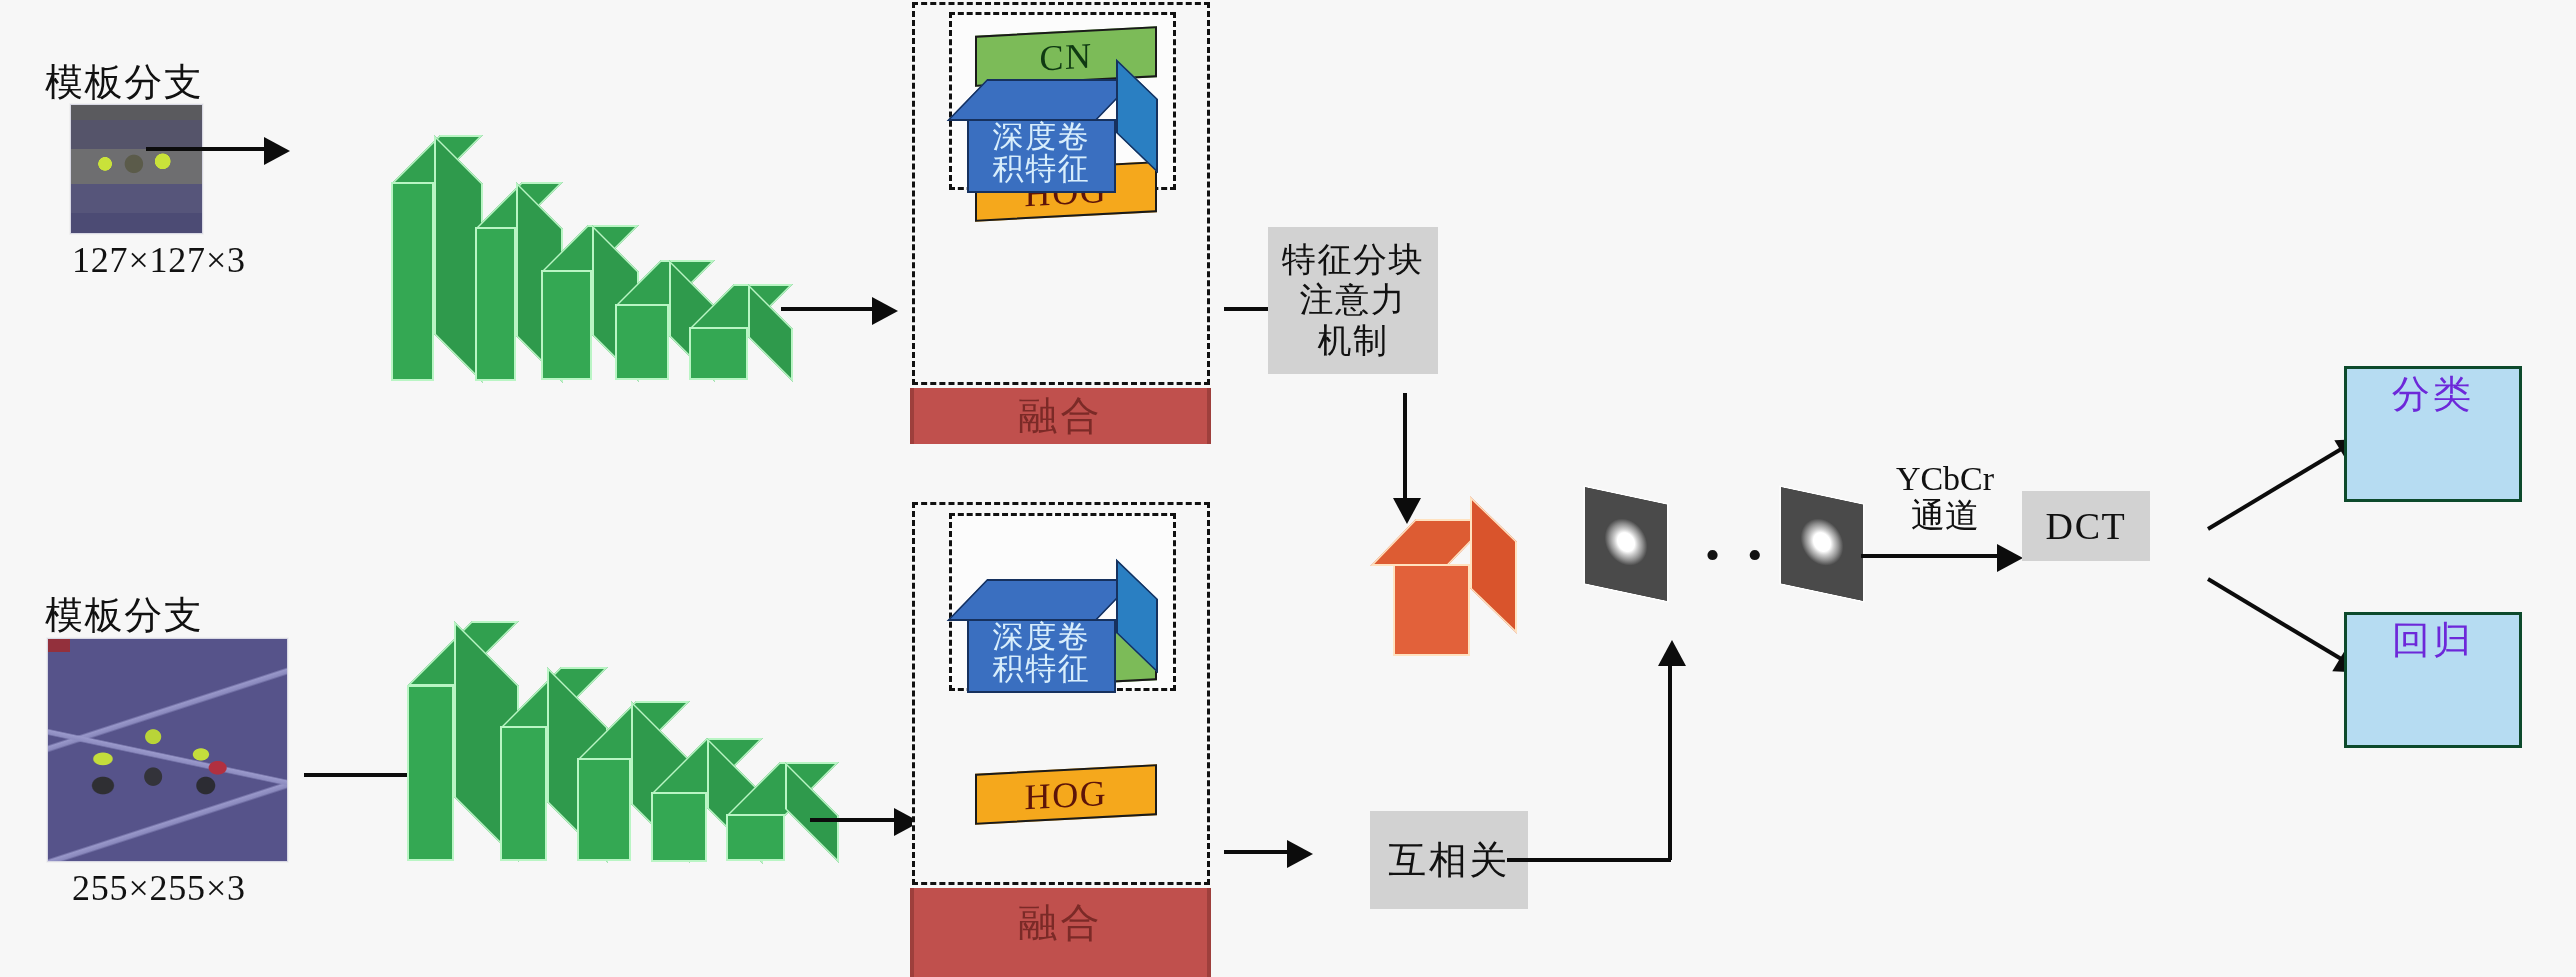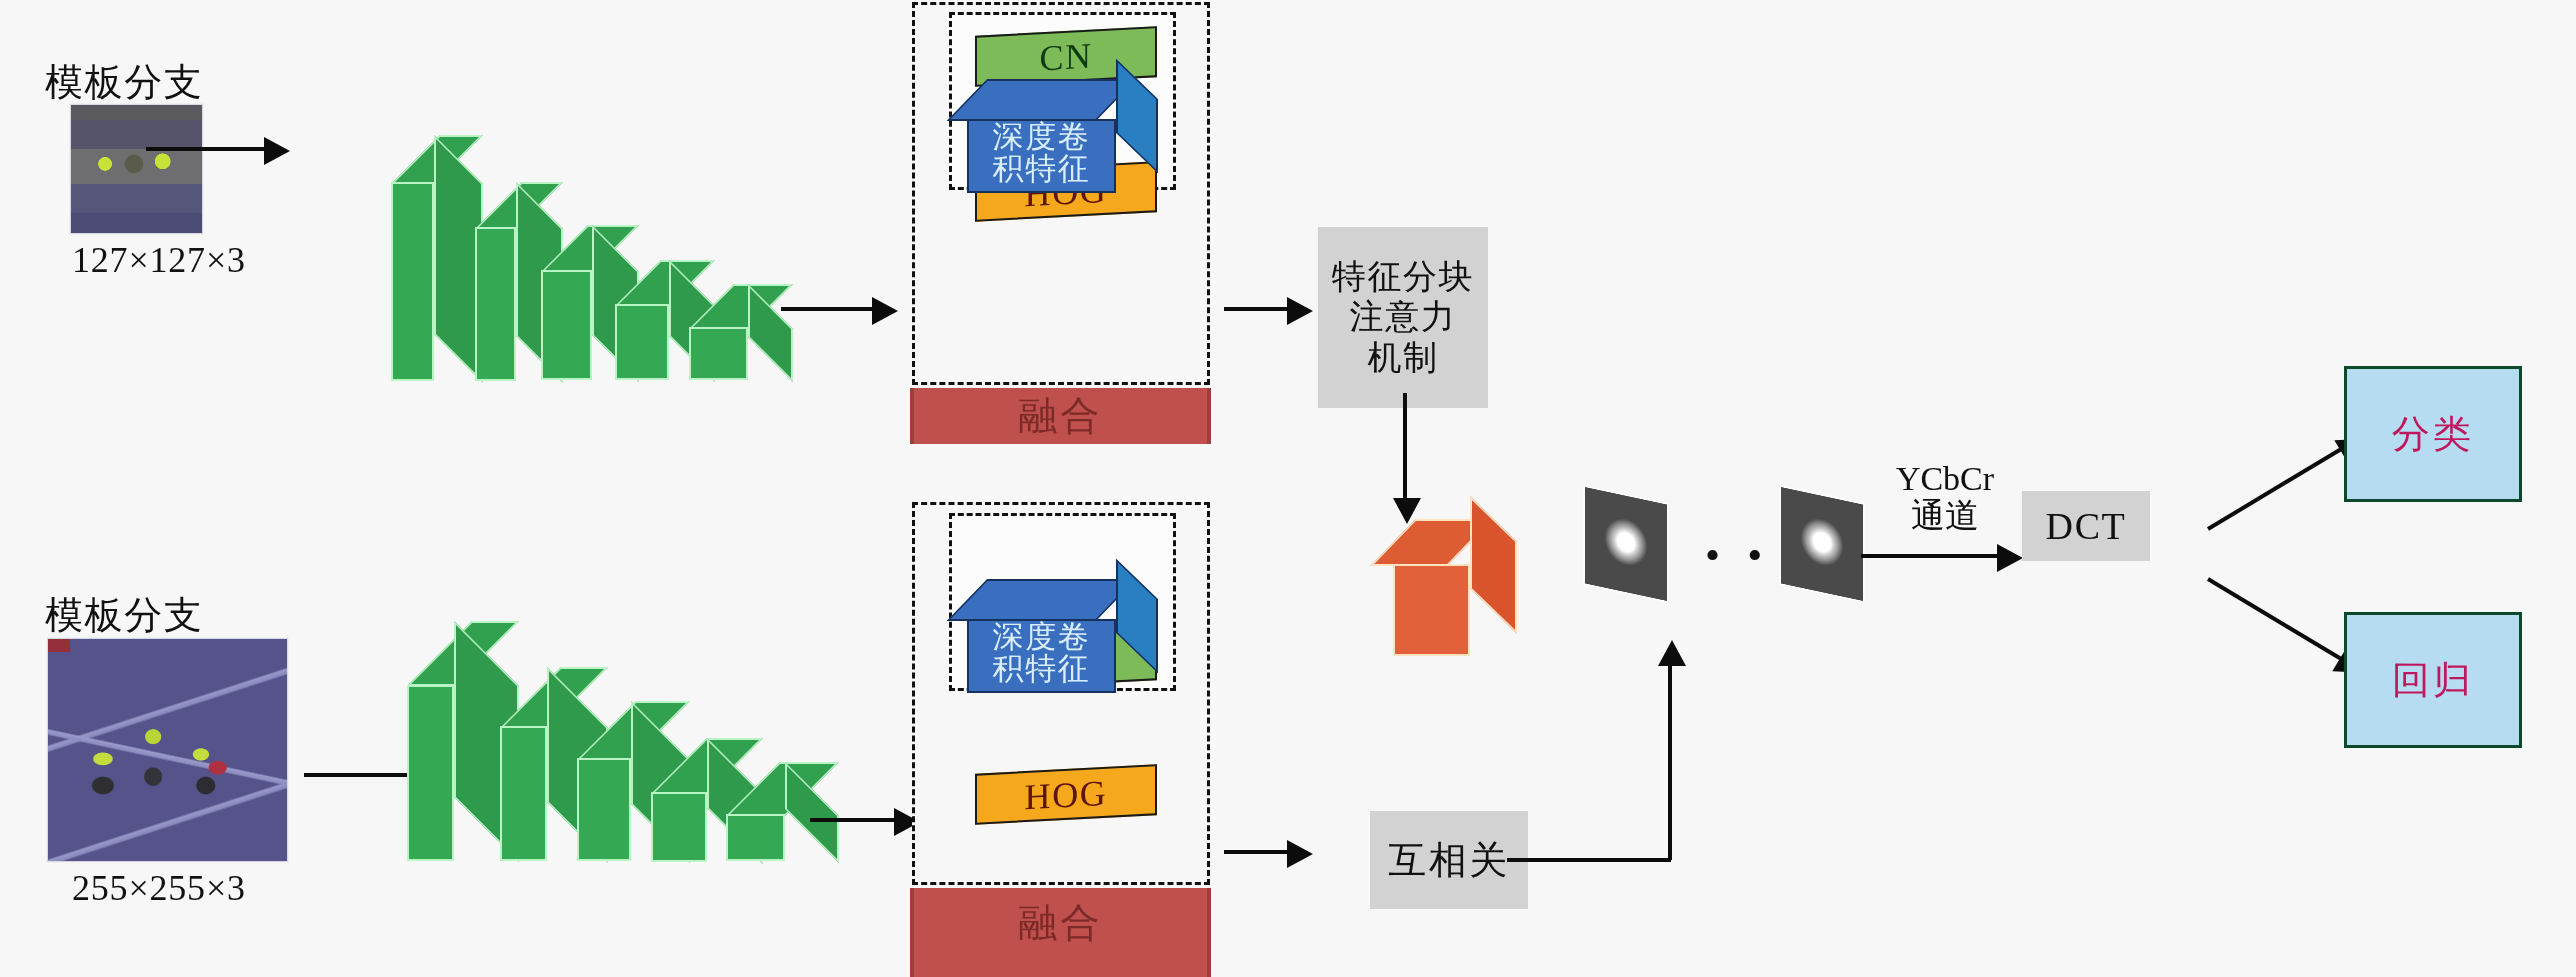--- a/index.html
+++ b/index.html
@@ -61,21 +61,21 @@
       display:flex;align-items:center;justify-content:center;
       border-left:4.1px solid #9e3f3c;border-right:4.1px solid #9e3f3c;}
   .fusion-bar span{color:#7b2a27;font-size:39px;letter-spacing:3.3px;}
 
   
   .gbox{background:#d2d2d2;display:flex;align-items:center;justify-content:center;
         text-align:center;color:#111;box-sizing:border-box;}
 
   
   .obox{background:#b6dcf2;border:3.3px solid #0d4a2c;box-sizing:border-box;
-        display:flex;align-items:center;justify-content:center;color:#be185d;}
+        display:flex;align-items:flex-start;justify-content:center;color:#6d28d9;}
 
   
   .rmap{position:absolute;}
   .rmap .inner{width:100%;height:100%;
      background:
        radial-gradient(ellipse 26% 24% at 50% 48%, #ffffff 0 40%, #cfcfcf 55%, #8f8f8f 78%, #4a4a4a 100%),
        linear-gradient(180deg,#101010 0 14%,#9c9c9c 14% 24%,#c9c9c9 24% 74%,#8e8e8e 74% 84%,#0d0d0d 84% 100%);
      box-shadow:0 0 0 1.6px #fdfdfd;}
 
   .dots{letter-spacing:8.2px;font-size:43px;color:#111;line-height:1;}
@@ -219,21 +219,21 @@
     <div>积特征</div>
   </div>
 </div>
 
 <div class="abs fusion-bar" style="left:910px;top:888px;width:301px;height:89px;">
   <span style="margin-top:-19.6px;">融合</span>
 </div>
 
 <div class="arrow-h" style="left:1224px;top:850px;width:64px;"></div>
 
-<div class="abs gbox" style="left:1318px;top:227px;width:170px;height:181px;flex-direction:column;
+<div class="abs gbox" style="left:1268px;top:227px;width:170px;height:147px;flex-direction:column;
             font-size:34px;line-height:1.18;letter-spacing:1.6px;">
   <div>特征分块</div>
   <div>注意力</div>
   <div>机制</div>
 </div>
 
 <div class="arrow-v down" style="left:1403px;top:393px;height:106px;"></div>
 
 <div class="cube3d" style="left:1393px;top:564px;width:77px;height:92px;">
   <div class="ctop" style="left:0;top:-45px;width:77px;height:47px;transform:skewX(-44deg);background:#dd5c33;border:2.5px solid #ffe2c0;"></div>

